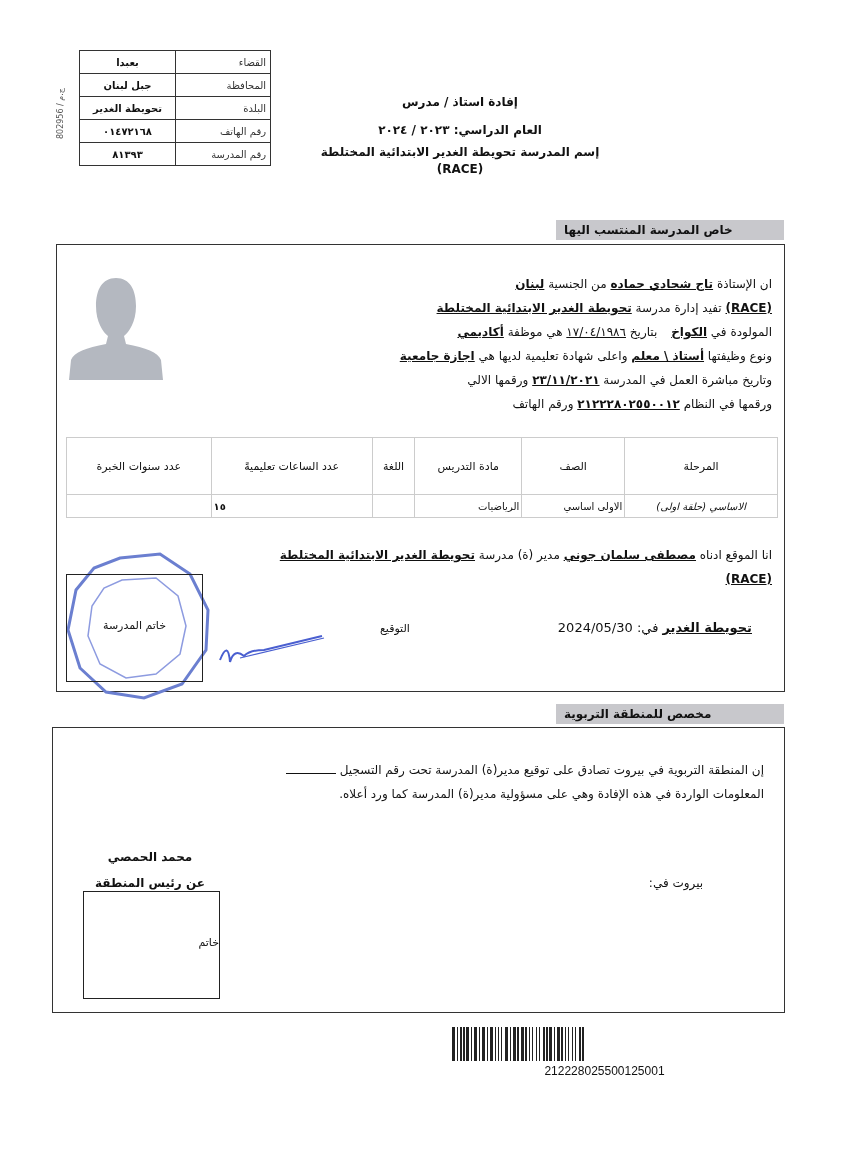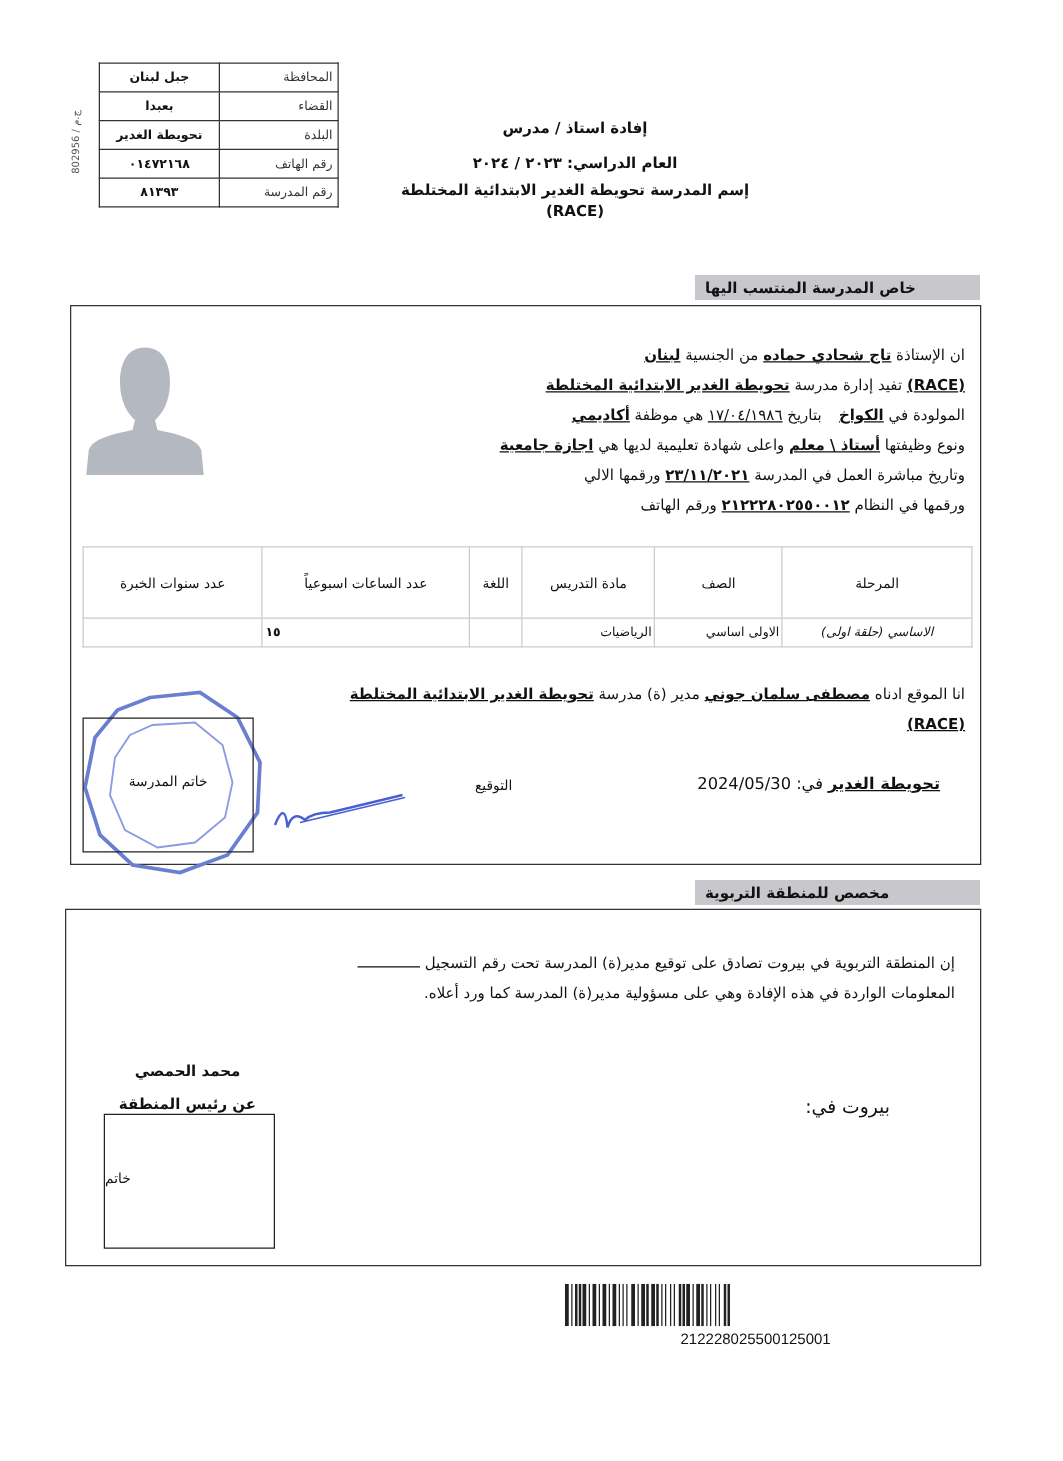--- a/index.html
+++ b/index.html
@@ -24,26 +24,26 @@
   .photo{left:66px;top:270px;width:100px;height:110px;}
   .stamp-box{left:66px;top:574px;width:135px;height:106px;border:1.5px solid #222;}
   .bar{background:#222;display:inline-block;height:34px;}
 </style>
 </head>
 <body>
 
 <table class="abs info-table">
   <tbody id="info-body">
       <tr>
+        <td class="v rtl">بعبدا</td>
+        <td class="k rtl">القضاء</td>
+      </tr>
+      <tr>
         <td class="v rtl">جبل لبنان</td>
         <td class="k rtl">المحافظة</td>
-      </tr>
-      <tr>
-        <td class="v rtl">بعبدا</td>
-        <td class="k rtl">القضاء</td>
       </tr>
       <tr>
         <td class="v rtl">تحويطة الغدير</td>
         <td class="k rtl">البلدة</td>
       </tr>
       <tr>
         <td class="v rtl">٠١٤٧٢١٦٨</td>
         <td class="k rtl">رقم الهاتف</td>
       </tr>
       <tr>
@@ -78,21 +78,21 @@
     <div><span>ورقمها في النظام </span><span style="text-decoration: underline; font-weight: bold;">٢١٢٢٢٨٠٢٥٥٠٠١٢</span><span> ورقم الهاتف</span></div>
   </div>
 
 <table class="abs teach-table">
   <thead>
       <tr id="teach-head">
         <th>المرحلة</th>
         <th>الصف</th>
         <th>مادة التدريس</th>
         <th>اللغة</th>
-        <th>عدد الساعات اسبوعياً</th>
+        <th>عدد الساعات تعليميةً</th>
         <th>عدد سنوات الخبرة</th>
       </tr>
     </thead>
   <tbody id="teach-body">
       <tr>
         <td style="text-align: center; font-style: italic;">الاساسي (حلقة اولى)</td>
         <td style="text-align: right;">الاولى اساسي</td>
         <td style="text-align: right;">الرياضيات</td>
         <td style="text-align: center;"></td>
         <td style="text-align: left; font-weight: bold;">١٥</td>
@@ -122,24 +122,24 @@
 
 <div class="abs sect-head" style="left:556px;top:704px;width:212px;">مخصص للمنطقة التربوية</div>
 
 <div class="abs box" style="left:52px;top:727px;width:731px;height:284px;"></div>
 
 <div class="abs para" style="left:260px;top:758px;width:504px;">
   <div><span>إن المنطقة التربوية في بيروت تصادق على توقيع مدير(ة) المدرسة تحت رقم التسجيل</span> <span style="display:inline-block;width:50px;border-bottom:1px solid #111;"></span></div>
   <div>المعلومات الواردة في هذه الإفادة وهي على مسؤولية مدير(ة) المدرسة كما ورد أعلاه.</div>
 </div>
 
-<div class="abs rtl" style="left:592px;top:876px;width:120px;text-align:right;font-size:15px;">بيروت في:</div>
+<div class="abs rtl" style="left:616px;top:876px;width:120px;text-align:center;font-size:12px;">بيروت في:</div>
 
 <div class="abs rtl" style="left:60px;top:844px;width:180px;text-align:center;font-size:12px;font-weight:bold;line-height:26px;">
   <div>محمد الحمصي</div>
   <div>عن رئيس المنطقة</div>
 </div>
 <div class="abs" style="left:83px;top:891px;width:135px;height:106px;border:1.5px solid #222;">
-  <div style="position:absolute;top:44px;width:100%;text-align:left;font-size:11px;">خاتم</div>
+  <div style="position:absolute;top:44px;width:100%;text-align:right;font-size:11px;">خاتم</div>
 </div>
 
 <div class="abs" style="left:452px;top:1027px;width:305px;height:34px;overflow:hidden;white-space:nowrap;" id="barcode"><span class="bar" style="width: 3px; background: rgb(34, 34, 34);"></span><span class="bar" style="width: 2px; background: transparent;"></span><span class="bar" style="width: 1px; background: rgb(34, 34, 34);"></span><span class="bar" style="width: 2px; background: transparent;"></span><span class="bar" style="width: 2px; background: rgb(34, 34, 34);"></span><span class="bar" style="width: 1px; background: transparent;"></span><span class="bar" style="width: 2px; background: rgb(34, 34, 34);"></span><span class="bar" style="width: 1px; background: transparent;"></span><span class="bar" style="width: 3px; background: rgb(34, 34, 34);"></span><span class="bar" style="width: 2px; background: transparent;"></span><span class="bar" style="width: 1px; background: rgb(34, 34, 34);"></span><span class="bar" style="width: 2px; background: transparent;"></span><span class="bar" style="width: 3px; background: rgb(34, 34, 34);"></span><span class="bar" style="width: 2px; background: transparent;"></span><span class="bar" style="width: 1px; background: rgb(34, 34, 34);"></span><span class="bar" style="width: 2px; background: transparent;"></span><span class="bar" style="width: 3px; background: rgb(34, 34, 34);"></span><span class="bar" style="width: 2px; background: transparent;"></span><span class="bar" style="width: 1px; background: rgb(34, 34, 34);"></span><span class="bar" style="width: 2px; background: transparent;"></span><span class="bar" style="width: 3px; background: rgb(34, 34, 34);"></span><span class="bar" style="width: 2px; background: transparent;"></span><span class="bar" style="width: 1px; background: rgb(34, 34, 34);"></span><span class="bar" style="width: 2px; background: transparent;"></span><span class="bar" style="width: 1px; background: rgb(34, 34, 34);"></span><span class="bar" style="width: 2px; background: transparent;"></span><span class="bar" style="width: 1px; background: rgb(34, 34, 34);"></span><span class="bar" style="width: 3px; background: transparent;"></span><span class="bar" style="width: 3px; background: rgb(34, 34, 34);"></span><span class="bar" style="width: 2px; background: transparent;"></span><span class="bar" style="width: 1px; background: rgb(34, 34, 34);"></span><span class="bar" style="width: 2px; background: transparent;"></span><span class="bar" style="width: 3px; background: rgb(34, 34, 34);"></span><span class="bar" style="width: 1px; background: transparent;"></span><span class="bar" style="width: 2px; background: rgb(34, 34, 34);"></span><span class="bar" style="width: 2px; background: transparent;"></span><span class="bar" style="width: 3px; background: rgb(34, 34, 34);"></span><span class="bar" style="width: 1px; background: transparent;"></span><span class="bar" style="width: 2px; background: rgb(34, 34, 34);"></span><span class="bar" style="width: 2px; background: transparent;"></span><span class="bar" style="width: 1px; background: rgb(34, 34, 34);"></span><span class="bar" style="width: 2px; background: transparent;"></span><span class="bar" style="width: 1px; background: rgb(34, 34, 34);"></span><span class="bar" style="width: 3px; background: transparent;"></span><span class="bar" style="width: 1px; background: rgb(34, 34, 34);"></span><span class="bar" style="width: 2px; background: transparent;"></span><span class="bar" style="width: 1px; background: rgb(34, 34, 34);"></span><span class="bar" style="width: 3px; background: transparent;"></span><span class="bar" style="width: 2px; background: rgb(34, 34, 34);"></span><span class="bar" style="width: 1px; background: transparent;"></span><span class="bar" style="width: 2px; background: rgb(34, 34, 34);"></span><span class="bar" style="width: 1px; background: transparent;"></span><span class="bar" style="width: 3px; background: rgb(34, 34, 34);"></span><span class="bar" style="width: 2px; background: transparent;"></span><span class="bar" style="width: 1px; background: rgb(34, 34, 34);"></span><span class="bar" style="width: 2px; background: transparent;"></span><span class="bar" style="width: 3px; background: rgb(34, 34, 34);"></span><span class="bar" style="width: 1px; background: transparent;"></span><span class="bar" style="width: 2px; background: rgb(34, 34, 34);"></span><span class="bar" style="width: 2px; background: transparent;"></span><span class="bar" style="width: 1px; background: rgb(34, 34, 34);"></span><span class="bar" style="width: 2px; background: transparent;"></span><span class="bar" style="width: 1px; background: rgb(34, 34, 34);"></span><span class="bar" style="width: 3px; background: transparent;"></span><span class="bar" style="width: 1px; background: rgb(34, 34, 34);"></span><span class="bar" style="width: 2px; background: transparent;"></span><span class="bar" style="width: 1px; background: rgb(34, 34, 34);"></span><span class="bar" style="width: 3px; background: transparent;"></span><span class="bar" style="width: 2px; background: rgb(34, 34, 34);"></span><span class="bar" style="width: 1px; background: transparent;"></span><span class="bar" style="width: 2px; background: rgb(34, 34, 34);"></span><span class="bar" style="width: 1px; background: transparent;"></span></div>
 <div class="abs" style="left:452px;top:1064px;width:305px;text-align:center;font-size:12px;font-family:'Liberation Sans',sans-serif;">212228025500125001</div>
 
 </body></html>

